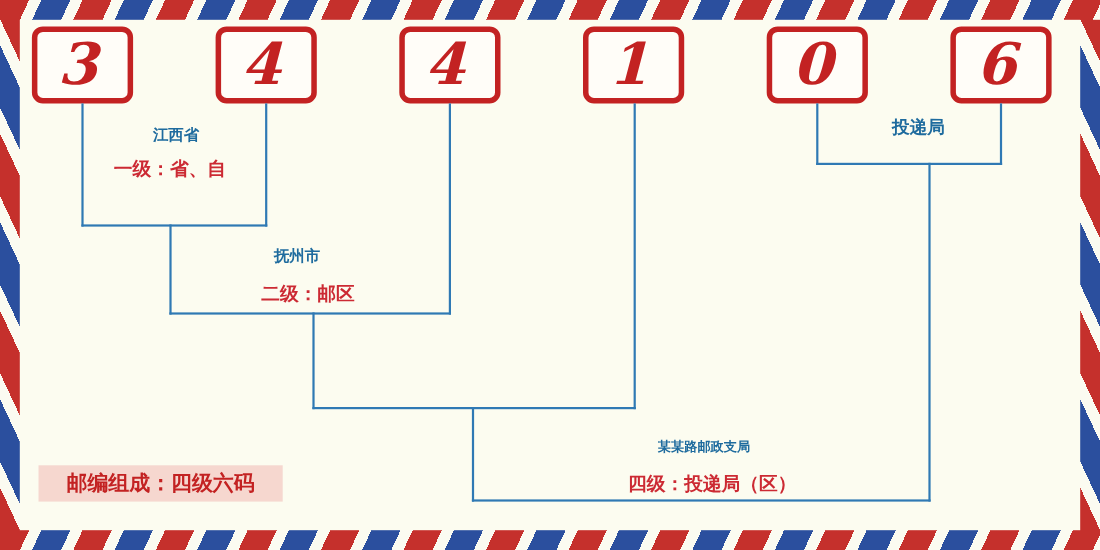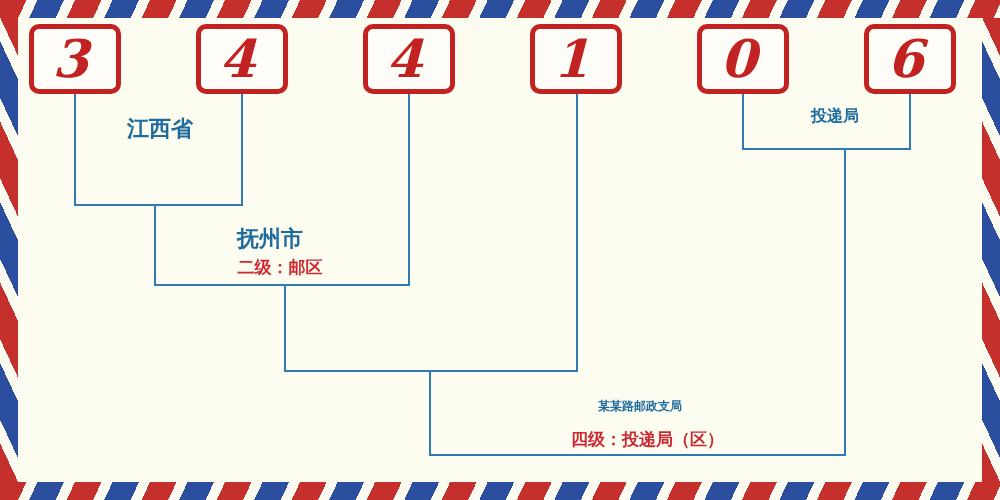--- a/index.html
+++ b/index.html
@@ -26,21 +26,21 @@
     background:#fffdf8;border:5px solid #c32222;border-radius:10px;
     display:flex;align-items:center;justify-content:center;
   }
   .digit{
     font-family:"DejaVu Serif",serif;font-style:italic;font-weight:bold;
     font-size:52px;color:#c32222;line-height:1;transform:skewX(-4deg);
   }
   
   .ln{position:absolute;background:#2f79b4;}
   
-  .place{position:absolute;color:#1e6b9e;font-weight:bold;font-size:22px;text-align:center;}
+  .place{position:absolute;color:#1e6b9e;font-weight:bold;font-size:14px;text-align:center;}
   .place-sm{font-size:12px;}
   .desc{position:absolute;color:#cc2a33;font-weight:bold;font-size:17px;text-align:center;line-height:24px;}
   .footer-chip{
     position:absolute;left:35px;top:423px;width:222px;height:33px;
     background:#f6d7cf;color:#c32222;font-weight:bold;font-size:19px;
     line-height:33px;text-align:center;
   }
 </style>
 </head>
 <body>
@@ -82,25 +82,27 @@
   <div class="ln" style="left:576px;top:94px;width:2px;height:278px;"></div>
   <div class="ln" style="left:429px;top:370px;width:2px;height:86px;"></div>
   <div class="ln" style="left:429px;top:454px;width:417px;height:2px;"></div>
   <div class="ln" style="left:844px;top:148px;width:2px;height:308px;"></div>
   <div class="ln" style="left:742px;top:94px;width:2px;height:56px;"></div>
   <div class="ln" style="left:909px;top:94px;width:2px;height:56px;"></div>
   <div class="ln" style="left:742px;top:148px;width:169px;height:2px;"></div>
 
   <div class="place" style="left:90px;top:114px;width:140px;">江西省</div>
   <div class="desc" style="left:72px;top:142px;width:165px;">
+    <span style="display:block;">一级：省、自</span>
   </div>
 
   <div class="place" style="left:200px;top:224px;width:140px;">抚州市</div>
   <div class="desc" style="left:195px;top:256px;width:170px;">二级：邮区</div>
 
 
   <div class="place place-sm" style="left:545px;top:398px;width:190px;">某某路邮政支局</div>
   <div class="desc" style="left:540px;top:428px;width:215px;">四级：投递局（区）</div>
 
   <div class="place" style="left:765px;top:106px;width:140px;font-size:16px;">投递局</div>
 
+  <div class="footer-chip">邮编组成：四级六码</div>
 
 </div>
 
 </body></html>

